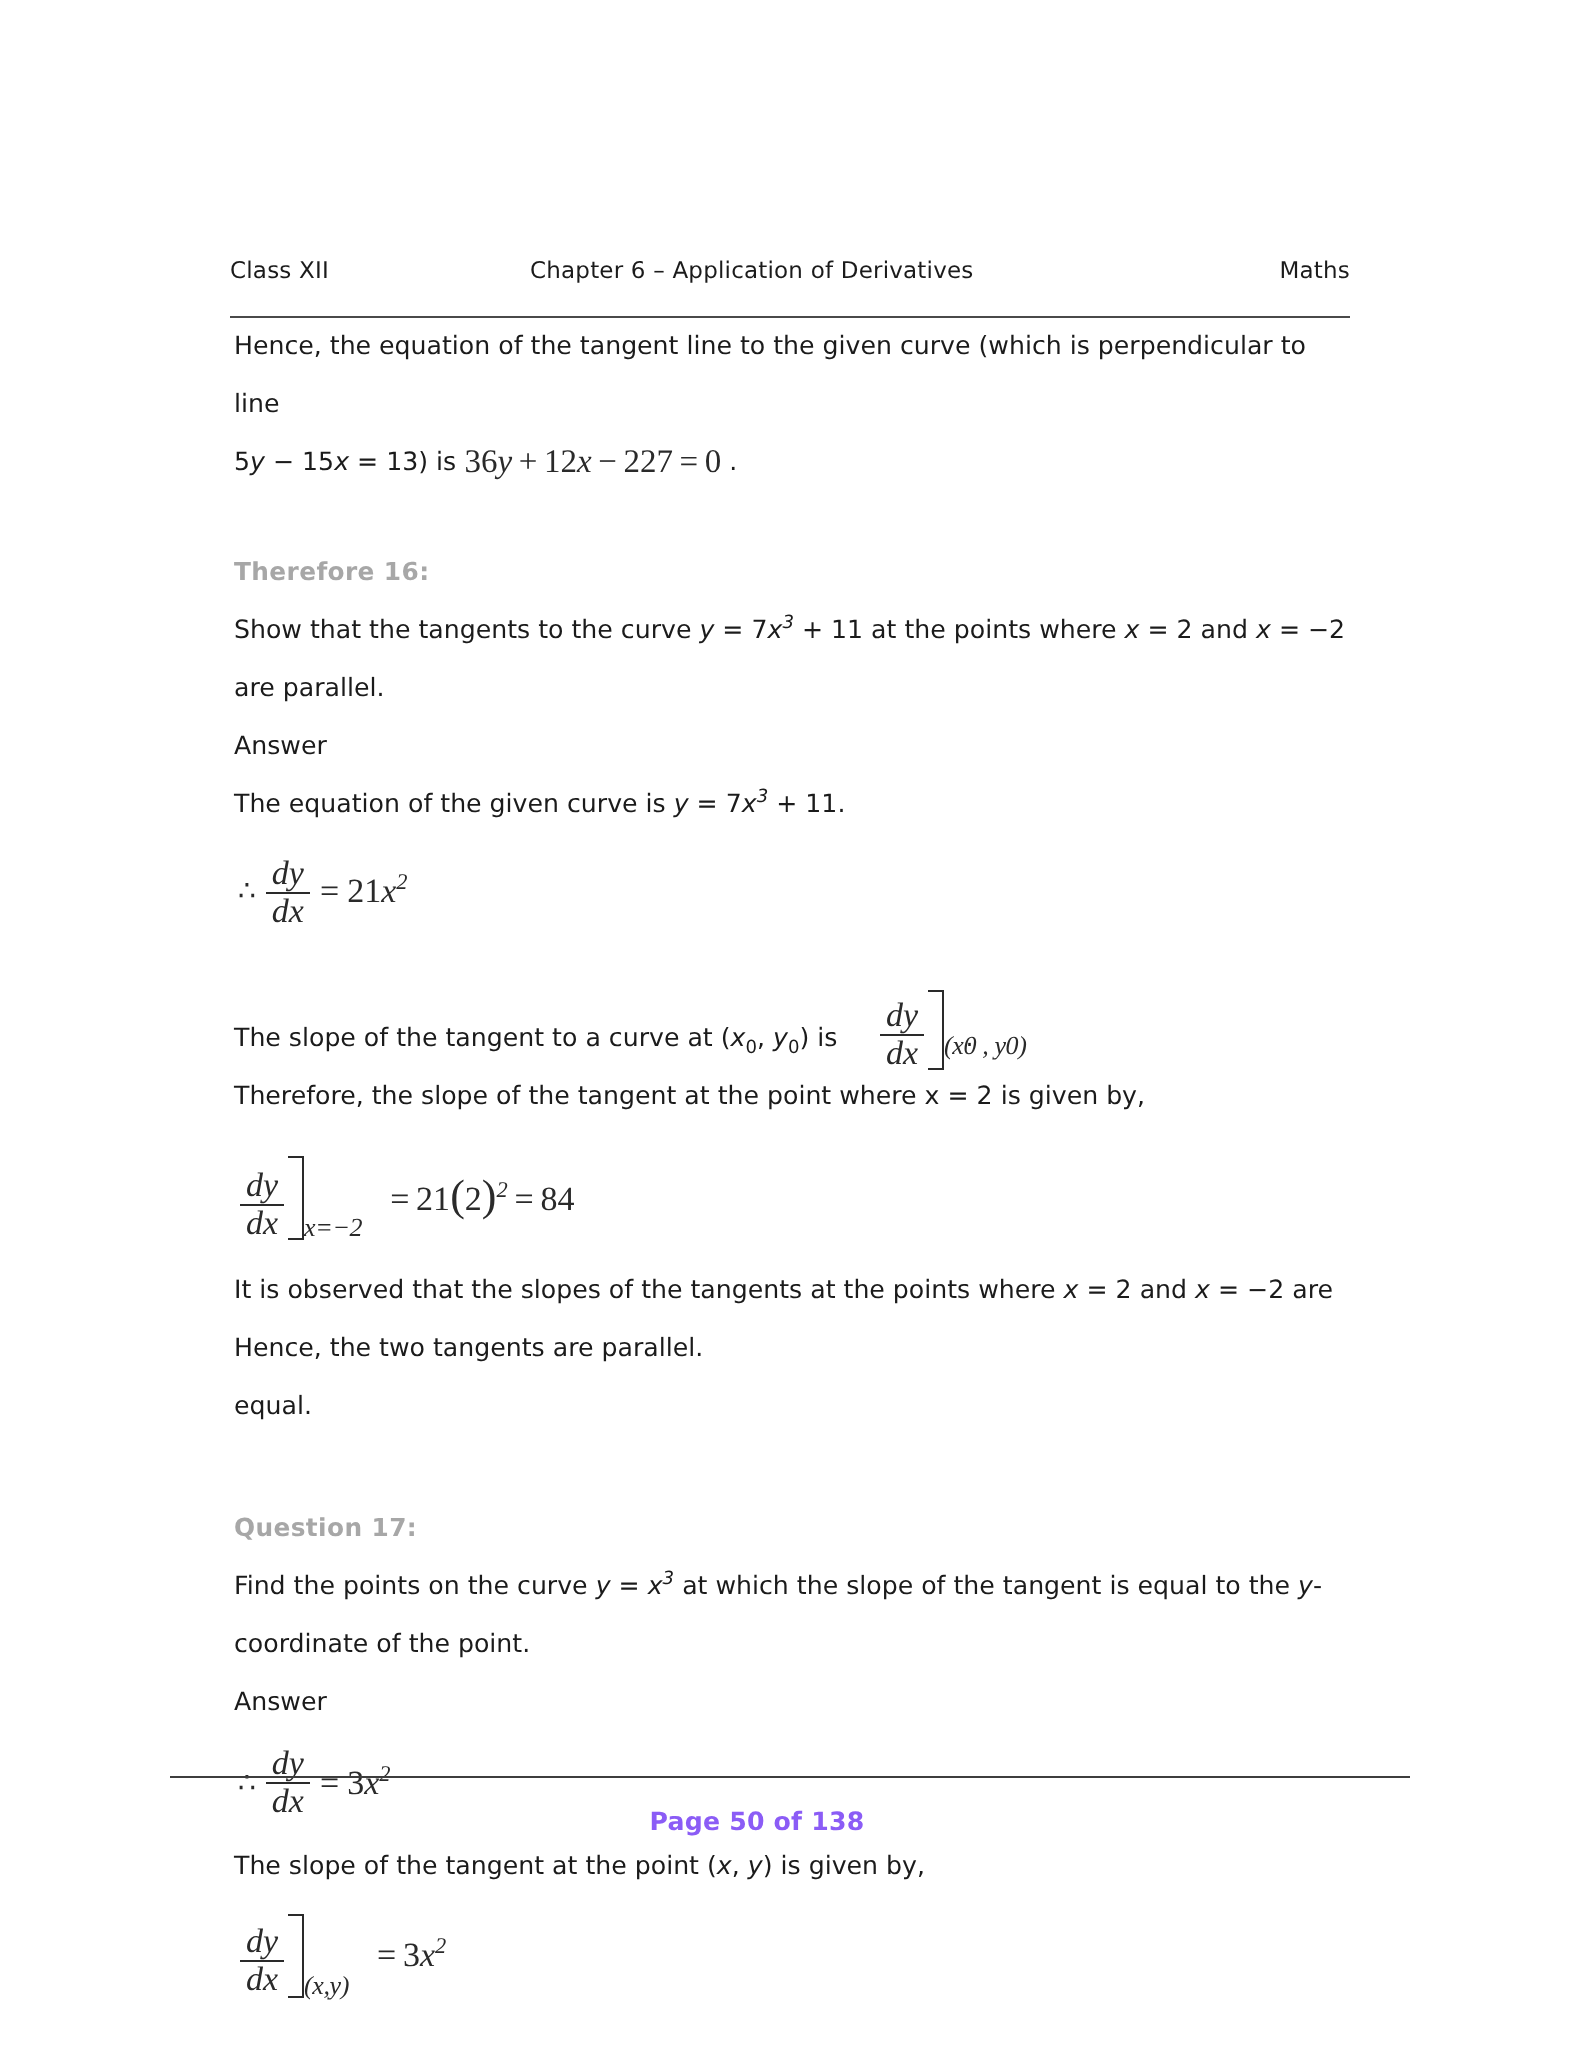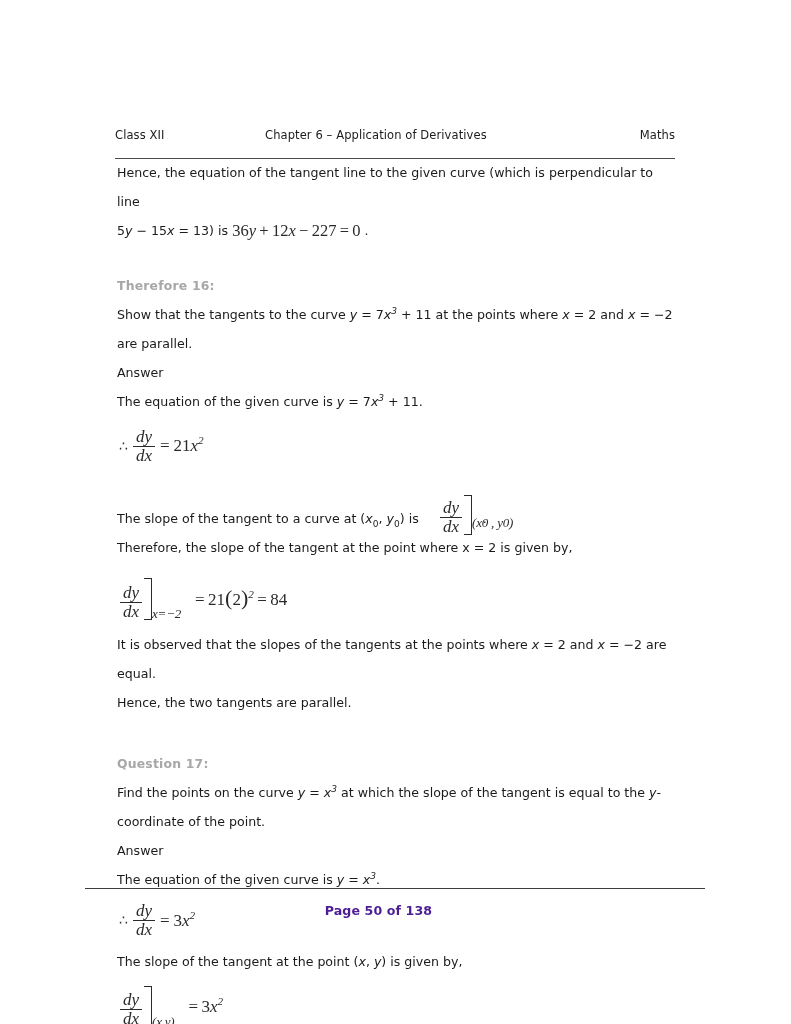--- a/index.html
+++ b/index.html
@@ -148,21 +148,21 @@
     border-top: 1.4px solid #3d3d3d;
   }
   .footer {
     position: absolute;
     left: 0;
     top: 903px;
     width: 757px;
     text-align: center;
     font-size: 12.6px;
     font-weight: bold;
-    color: #4c1d95;
+    color: #8b5cf6;
     letter-spacing: .1px;
   }
 </style>
 </head>
 <body>
 
 <div class="page">
 
   <div class="runhead">
     <span class="rh-left">Class XII</span>
@@ -241,39 +241,36 @@
       <span style="align-self:center;">
         = 21<span class="paren">(</span>2<span class="paren">)</span><span class="eqsup">2</span> = 84
       </span>
     </div>
 
     <div class="gap-sm"></div>
 
     <p class="para">
       It is observed that the slopes of the tangents at the points where <i class="v">x</i> = 2 and <i class="v">x</i> = −2 are
     </p>
+    <p class="para">Hence, the two tangents are parallel.</p>
     <p class="para">equal.</p>
-    <p class="para">Hence, the two tangents are parallel.</p>
 
     <div class="gap-lg"></div>
     <div class="gap-sm"></div>
 
     
     <p class="qhead">Question 17:</p>
 
     <p class="para">
       Find the points on the curve <i class="v">y</i> = <i class="v">x</i><sup class="e">3</sup> at which the slope of the tangent is equal to the <i class="v">y</i>-
     </p>
     <p class="para">coordinate of the point.</p>
 
     <p class="para">Answer</p>
 
-    <p class="para">
-      The equation of the given curve is <i class="v">y</i> = <i class="v">x</i><sup class="e">3</sup>.
-    </p>
 
     
     <div class="eq" style="margin:8px 0 2px 2px;">
       <span class="therefore">∴</span>
       <span class="frac">
         <span class="num">dy</span>
         <span class="den">dx</span>
       </span>
       <span style="margin:0 4px;">=</span>
       <span>3<span class="ital">x</span><span class="eqsup">2</span></span>

